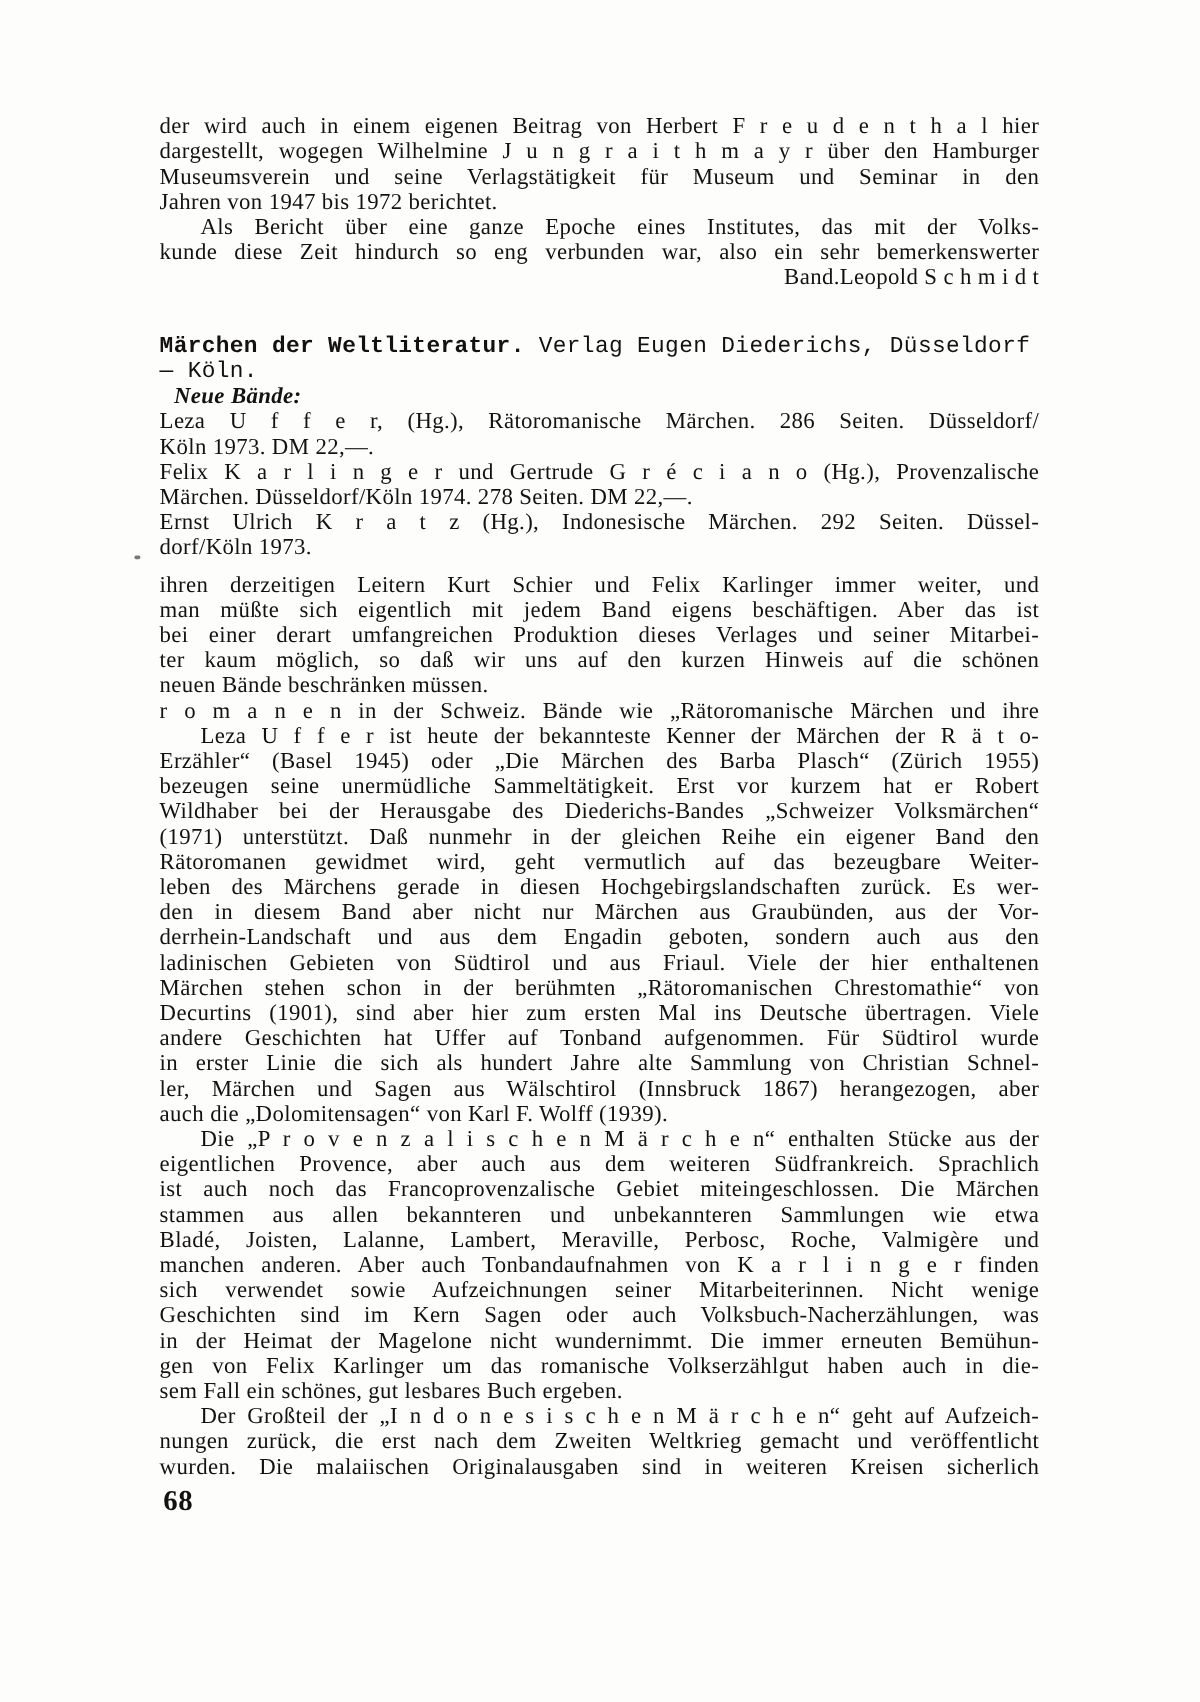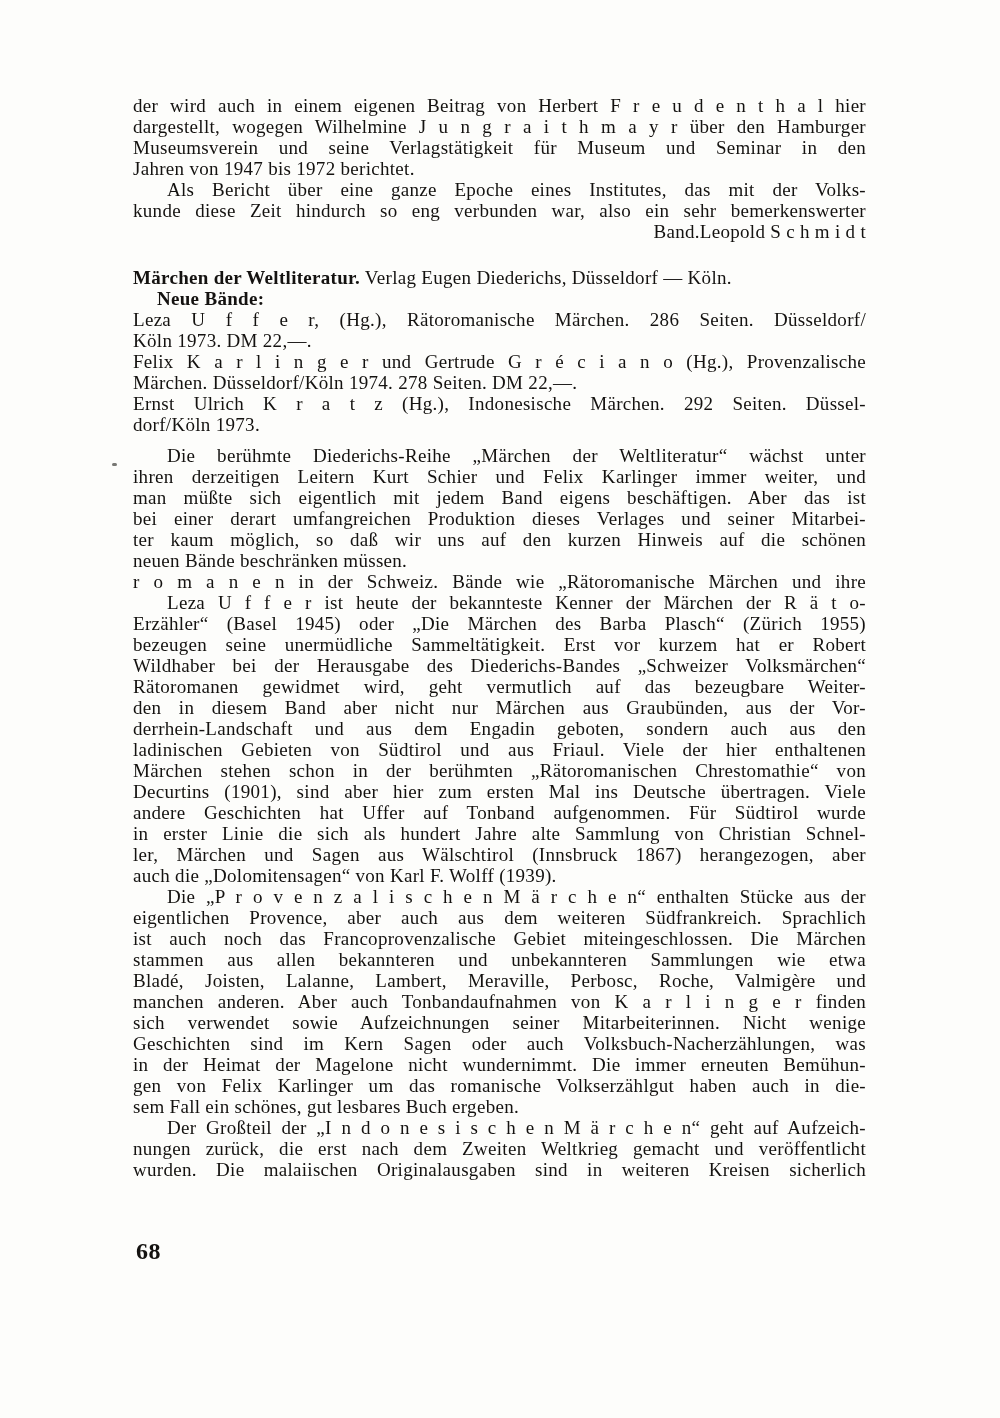--- a/index.html
+++ b/index.html
@@ -18,23 +18,23 @@
   .line{
     text-align:justify;
     text-align-last:justify;
   }
   .line.endline{
     text-align:justify;
     text-align-last:left;
   }
   .line.indent{ text-indent:34px; }
   .block{margin:0;}
-  .heading-block{margin-top:25px;}
+  .heading-block{margin-top:36px;font-family:Liberation Mono, monospace;}
   .heading-bold{font-weight:bold;}
-  .subheading{font-weight:bold;margin-left:24px;}
+  .subheading{font-weight:bold;margin-left:12px;font-style:italic;}
   .bib-entry{}
   .para-a{margin-top:10px;}
   .split-line{display:flex;justify-content:flex-end;}
   .page-number{
     position:absolute;left:136px;top:1238px;
     font-size:24px;font-weight:bold;letter-spacing:0.5px;
   }
   .ink-speck{
     position:absolute;left:112px;top:463px;width:5px;height:3px;
     background:#4a4a46;border-radius:2px;opacity:.75;
@@ -80,35 +80,36 @@
         <div class="line">Felix K a r l i n g e r und Gertrude G r é c i a n o (Hg.), Provenzalische</div>
         <div class="line endline">Märchen. Düsseldorf/Köln 1974. 278 Seiten. DM 22,—.</div>
       </div>
 
     <div class="block bib-entry">
         <div class="line">Ernst Ulrich K r a t z (Hg.), Indonesische Märchen. 292 Seiten. Düssel-</div>
         <div class="line endline">dorf/Köln 1973.</div>
       </div>
 
     <div class="block para-a">
-        <div class="line indent">Die berühmte Diederichs-Reihe „Märchen der Weltliteratur“ wächst unter</div>
         <div class="line">ihren derzeitigen Leitern Kurt Schier und Felix Karlinger immer weiter, und</div>
         <div class="line">man müßte sich eigentlich mit jedem Band eigens beschäftigen. Aber das ist</div>
         <div class="line">bei einer derart umfangreichen Produktion dieses Verlages und seiner Mitarbei-</div>
         <div class="line">ter kaum möglich, so daß wir uns auf den kurzen Hinweis auf die schönen</div>
         <div class="line endline">neuen Bände beschränken müssen.</div>
       </div>
 
     <div class="block">
         <div class="line">r o m a n e n in der Schweiz. Bände wie „Rätoromanische Märchen und ihre</div>
         <div class="line indent">Leza U f f e r ist heute der bekannteste Kenner der Märchen der R ä t o-</div>
         <div class="line">Erzähler“ (Basel 1945) oder „Die Märchen des Barba Plasch“ (Zürich 1955)</div>
         <div class="line">bezeugen seine unermüdliche Sammeltätigkeit. Erst vor kurzem hat er Robert</div>
         <div class="line">Wildhaber bei der Herausgabe des Diederichs-Bandes „Schweizer Volksmärchen“</div>
+        <div class="line">(1971) unterstützt. Daß nunmehr in der gleichen Reihe ein eigener Band den</div>
         <div class="line">Rätoromanen gewidmet wird, geht vermutlich auf das bezeugbare Weiter-</div>
+        <div class="line">leben des Märchens gerade in diesen Hochgebirgslandschaften zurück. Es wer-</div>
         <div class="line">den in diesem Band aber nicht nur Märchen aus Graubünden, aus der Vor-</div>
         <div class="line">derrhein-Landschaft und aus dem Engadin geboten, sondern auch aus den</div>
         <div class="line">ladinischen Gebieten von Südtirol und aus Friaul. Viele der hier enthaltenen</div>
         <div class="line">Märchen stehen schon in der berühmten „Rätoromanischen Chrestomathie“ von</div>
         <div class="line">Decurtins (1901), sind aber hier zum ersten Mal ins Deutsche übertragen. Viele</div>
         <div class="line">andere Geschichten hat Uffer auf Tonband aufgenommen. Für Südtirol wurde</div>
         <div class="line">in erster Linie die sich als hundert Jahre alte Sammlung von Christian Schnel-</div>
         <div class="line">ler, Märchen und Sagen aus Wälschtirol (Innsbruck 1867) herangezogen, aber</div>
         <div class="line endline">auch die „Dolomitensagen“ von Karl F. Wolff (1939).</div>
       </div>

